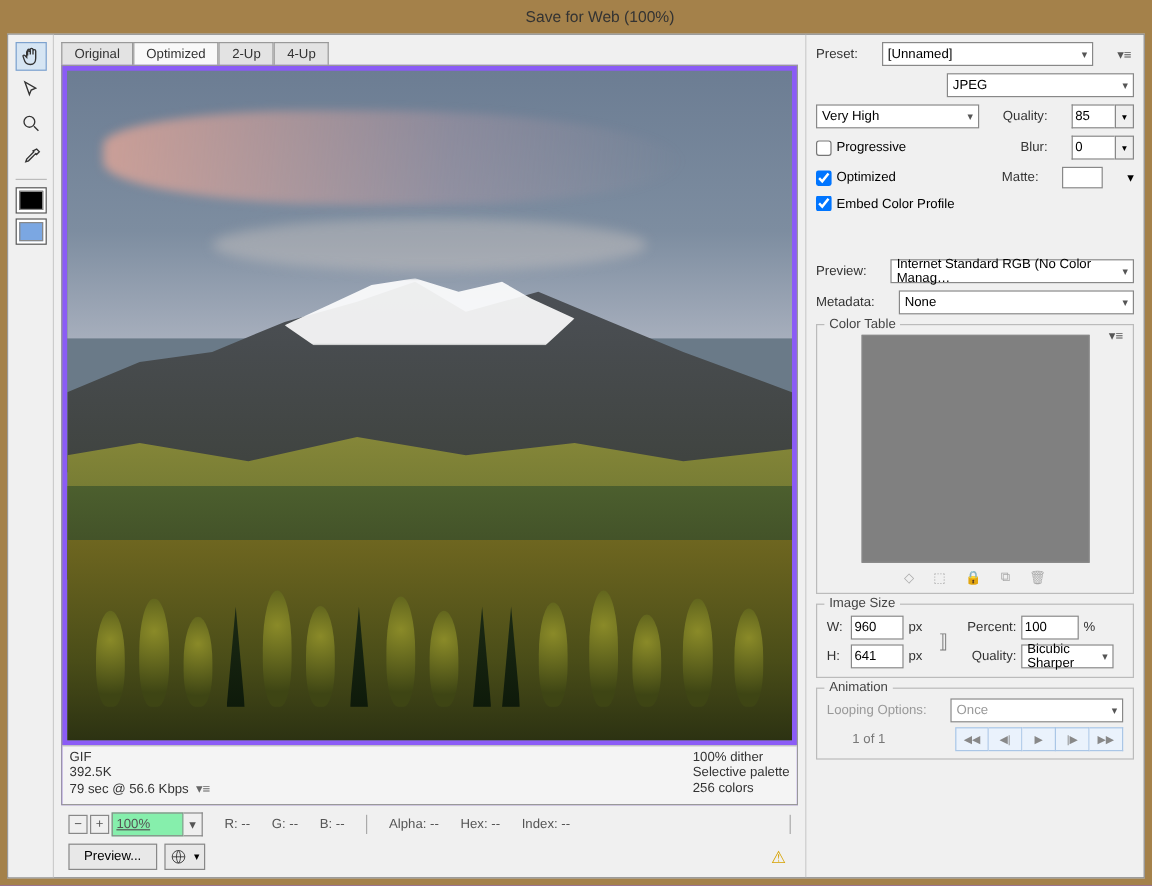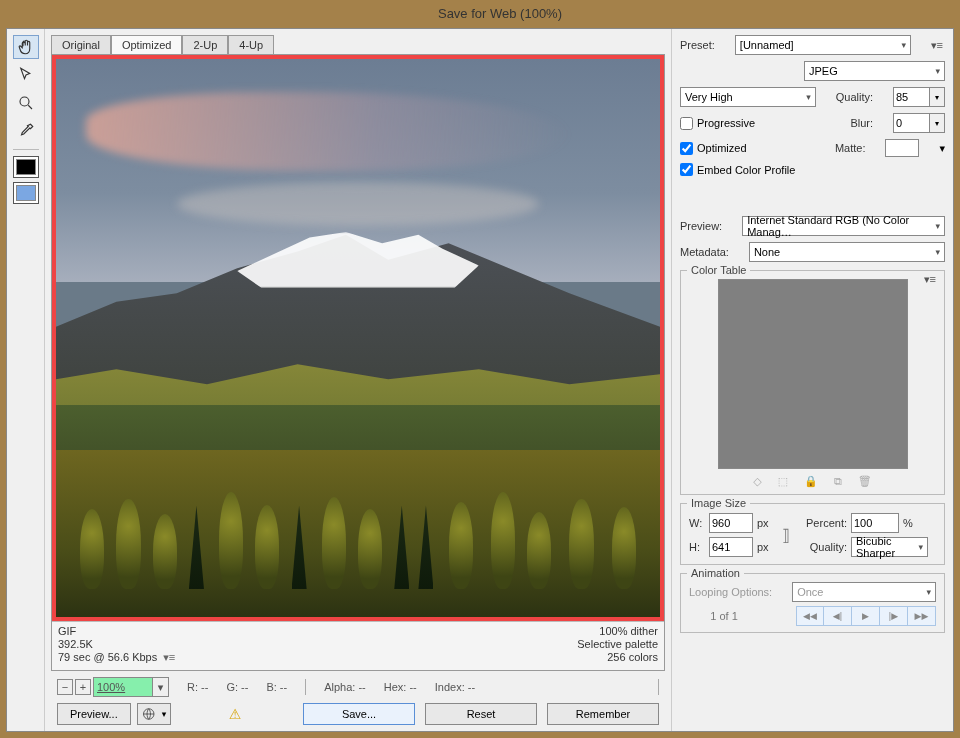--- a/index.html
+++ b/index.html
@@ -15,21 +15,21 @@
   .tool-divider{width:26px;height:1px;background:#bbb;margin:4px 0;}
   .color-swatch-box{width:26px;height:22px;border:1px solid #555;padding:2px;background:#fff;margin-top:2px;}
   .color-swatch-inner{width:100%;height:100%;background:#000;border:1px solid #888;}
   .view-swatch-box{width:26px;height:22px;border:1px solid #555;padding:2px;background:#fff;margin-top:4px;}
   .view-swatch-inner{width:100%;height:100%;background:#7ba7e2;border:1px solid #888;}
   
   .center { flex:1; display:flex; flex-direction:column; padding:6px 6px 0 6px;}
   .tabs { display:flex; }
   .tab { padding:3px 10px; border:1px solid #999; border-bottom:none; background:#e3e3e3; margin-right:0px; cursor:pointer; color:#333;}
   .tab.active { background:#f9f9f9; }
-  .canvas-frame { flex:1; border:1px solid #999; background:#ef4444; display:flex; flex-direction:column; }
+  .canvas-frame { flex:1; border:1px solid #999; background:#8b5cf6; display:flex; flex-direction:column; }
   .image-view { flex:1; margin:4px; position:relative; overflow:hidden; background:#6a7a88;}
   
   .sky {position:absolute; left:0;right:0;top:0;height:40%;
     background:linear-gradient(180deg,#6c7d93 0%,#7d8da0 60%,#a6aebc 100%);}
   .cloud1{position:absolute;left:5%;top:6%;width:80%;height:14%;
     background:linear-gradient(95deg, rgba(240,170,150,0.7),rgba(200,160,170,0.3) 60%,transparent);
     border-radius:40% 60% 50% 50%; filter:blur(4px);}
   .cloud2{position:absolute;left:20%;top:22%;width:60%;height:8%;
     background:rgba(220,210,200,0.35); border-radius:50%; filter:blur(5px);}
   .ridge-back{position:absolute;left:0;right:0;top:30%;height:30%;
@@ -44,21 +44,21 @@
     clip-path:polygon(0 30%,10% 20%,25% 35%,40% 15%,55% 30%,70% 20%,85% 35%,100% 25%,100% 100%,0 100%);}
   .valley{position:absolute;left:0;right:0;top:62%;height:14%;
     background:linear-gradient(180deg,#4c5f2e,#3d4a25);}
   .foreground{position:absolute;left:0;right:0;top:70%;height:30%;
     background:linear-gradient(180deg,#6e6620,#4a4d18 60%,#2c3212 100%);}
   .tree-row{position:absolute;left:0;right:0;top:68%;height:30%;}
   .tree{position:absolute;bottom:10%;width:4%;background:radial-gradient(circle at 50% 30%,#8a8a28,#3e4514 80%);border-radius:50% 50% 40% 40%;}
   .pine{position:absolute;bottom:10%;width:2.5%;height:50%;background:linear-gradient(#1c2a14,#0e1a0a);clip-path:polygon(50% 0,100% 100%,0 100%);}
   .status-strip{border-top:1px solid #bbb;background:#f4f4f4;padding:3px 6px 6px 6px;display:flex;justify-content:space-between;color:#333;}
   .status-col{display:flex;flex-direction:column;gap:1px;}
-  .status-col.right{text-align:right;}
+  .status-col.right{}
   .status-menu{display:inline-block;margin-left:6px;color:#666;}
   
   .bottom-bar{padding:6px;display:flex;flex-direction:column;gap:6px;}
   .readout-row{display:flex;align-items:center;gap:18px;color:#555;}
   .zoom-group{display:flex;align-items:center;}
   .mini-btn{width:16px;height:16px;border:1px solid #888;background:#efefef;display:inline-flex;align-items:center;justify-content:center;margin-right:2px;cursor:pointer;}
   .zoom-combo{width:60px;height:20px;border:1px solid #888;background:#86efac;padding:0 3px;display:inline-flex;align-items:center;text-decoration:underline;}
   .zoom-arrow{width:16px;height:20px;border:1px solid #888;border-left:none;background:#efefef;display:flex;align-items:center;justify-content:center;cursor:pointer;}
   .vdiv{width:1px;height:16px;background:#aaa;}
   .action-row{display:flex;align-items:center;gap:6px;}
@@ -205,40 +205,35 @@
         <div class="action-row">
           <button class="btn-big">Preview...</button>
           <div class="btn-small">
             <svg width="18" height="14" viewBox="0 0 24 18">
                 <circle cx="9" cy="9" r="7" fill="none" stroke="#333"></circle>
                 <path d="M2 9h14M9 2c3 3 3 11 0 14M9 2c-3 3-3 11 0 14" fill="none" stroke="#333"></path>
               </svg>
             <span style="font-size:9px;padding-left:2px">▾</span>
           </div>
           <span class="warn-icon">⚠</span>
-          <div class="right-buttons">
-            <button class="btn-right primary">Save...</button>
-            <button class="btn-right">Reset</button>
-            <button class="btn-right">Remember</button>
-          </div>
         </div>
       </div>
     </div>
 
     <div class="panel">
       <div class="row">
         <span class="label">Preset:</span>
         <div class="combo" style="flex:1">
             <span>[Unnamed]</span>
             <span class="arrow">▾</span>
           </div>
         <span class="menu-icon">▾≡</span>
       </div>
       <div class="row right">
-        <div class="combo" style="width:141px">
+        <div class="combo" style="width:156px">
             <span>JPEG</span>
             <span class="arrow">▾</span>
           </div>
       </div>
       <div class="row">
         <div class="combo" style="flex:1">
             <span>Very High</span>
             <span class="arrow">▾</span>
           </div>
         <span class="label">Quality:</span>

